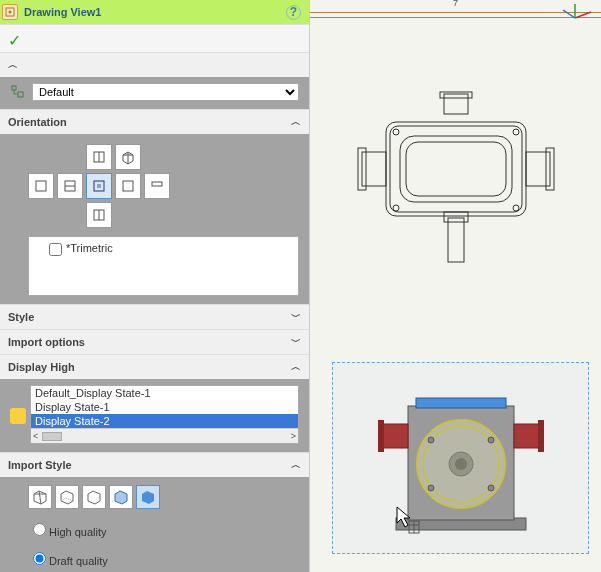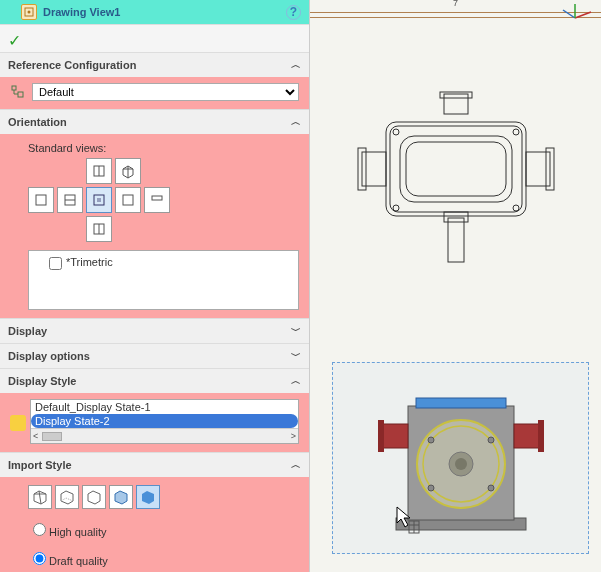--- a/index.html
+++ b/index.html
@@ -18,22 +18,22 @@
     width: 310px;
     background: #f5f5f5;
     border-right: 1px solid #ccc;
     display: flex;
     flex-direction: column;
     overflow-y: auto;
   }
   .panel-header {
     display: flex;
     align-items: center;
-    padding: 4px 21px;
-    background: #5eead4;
+    padding: 4px 2px;
+    background: #bef264;
     border-bottom: 1px solid #ddd;
     position: relative;
   }
   .panel-header .icon-frame {
     width: 16px; height: 16px;
     border: 1px solid #d8a030;
     background: #f8e8c0;
     border-radius: 2px;
     display: inline-flex;
     align-items: center;
@@ -77,21 +77,21 @@
     cursor: pointer;
     font-weight: bold;
     color: #444;
   }
   .sec-header .caret {
     color: #555;
     font-size: 10px;
   }
   .sec-body {
     padding: 6px 10px 8px 10px;
-    background: #fca5a5;
+    background: #a3a3a3;
   }
   .config-row {
     display: flex;
     align-items: center;
     gap: 6px;
   }
   .config-icon {
     width: 16px; height: 16px;
     display: inline-flex;
     align-items: center;
@@ -158,21 +158,20 @@
     background: #fff;
     font-size: 11px;
   }
   .ds-list .item {
     padding: 1px 4px;
     cursor: pointer;
   }
   .ds-list .item.selected {
     background: #3a78d8;
     color: #fff;
-    border-radius: 7px;
   }
   .h-scroll {
     display: flex;
     justify-content: space-between;
     align-items: center;
     border-top: 1px solid #ccc;
     background: #eee;
     height: 15px;
     padding: 0 2px;
   }
@@ -278,21 +277,20 @@
     <span class="title">Drawing View1</span>
     <span class="help">?</span>
   </div>
 
   <div class="confirm-row">
     <span class="check">✓</span>
   </div>
 
   <div class="section">
     <div class="sec-header">
-      <span>Reference Configuration</span>
       <span class="caret">︿</span>
     </div>
     <div class="sec-body">
       <div class="config-row">
         <span class="config-icon">
           <svg width="14" height="14" viewBox="0 0 14 14">
               <rect x="1" y="1" width="4" height="4" fill="none" stroke="#4a7a4a"></rect>
               <rect x="7" y="7" width="5" height="5" fill="none" stroke="#4a7a4a"></rect>
               <path d="M3 5 V9 H7" fill="none" stroke="#4a7a4a"></path>
             </svg>
@@ -303,21 +301,20 @@
       </div>
     </div>
   </div>
 
   <div class="section">
     <div class="sec-header">
       <span>Orientation</span>
       <span class="caret">︿</span>
     </div>
     <div class="sec-body">
-      <div class="label">Standard views:</div>
       <div class="std-grid">
         <div class="empty"></div>
           <div class="empty"></div>
         <div class="vcell">
             <svg width="16" height="16">
               <rect x="3" y="3" width="10" height="10" fill="none" stroke="#555"></rect>
               <line x1="8" y1="3" x2="8" y2="13" stroke="#555"></line>
             </svg>
           </div>
         <div class="vcell">
@@ -368,42 +365,43 @@
       </div>
 
       <div class="more-list">
         <label><input type="checkbox" style=""><span>*Trimetric</span></label>
       </div>
     </div>
   </div>
 
   <div class="section">
     <div class="sec-header">
-      <span>Display</span>
+      <span>Style</span>
       <span class="caret">﹀</span>
     </div>
   </div>
 
   <div class="section">
     <div class="sec-header">
-      <span>Display options</span>
+      <span>Import options</span>
       <span class="caret">﹀</span>
     </div>
   </div>
 
   <div class="section">
     <div class="sec-header">
-      <span>Display Style</span>
+      <span>Display High</span>
       <span class="caret">︿</span>
     </div>
     <div class="sec-body">
       <div class="ds-list-wrap">
         <span class="ds-icon"></span>
         <div class="ds-list">
           <div class="item">Default_Display State-1</div>
+          <div class="item">Display State-1</div>
           <div class="item selected">Display State-2</div>
           <div class="h-scroll">
             <span style="display:flex;align-items:center;">
                 <span class="arrow">&lt;</span>
                 <span class="thumb"></span>
               </span>
             <span class="arrow">&gt;</span>
           </div>
         </div>
       </div>

